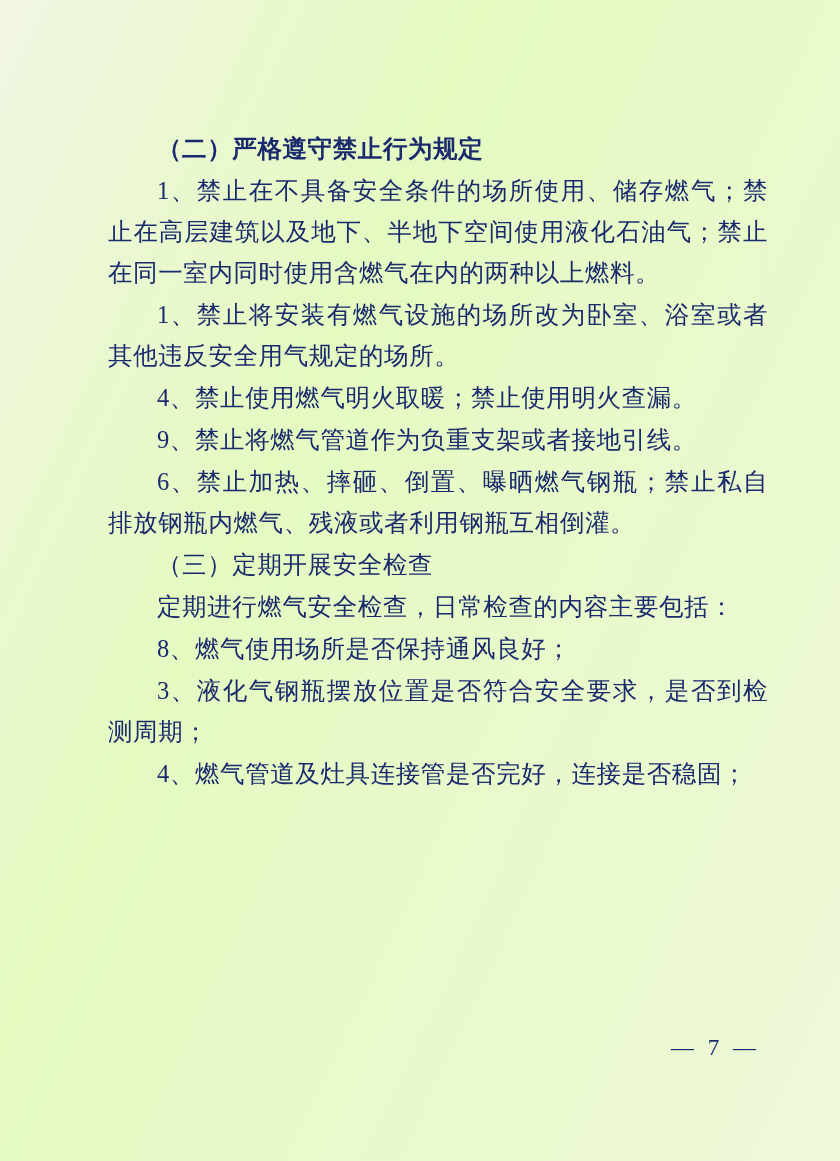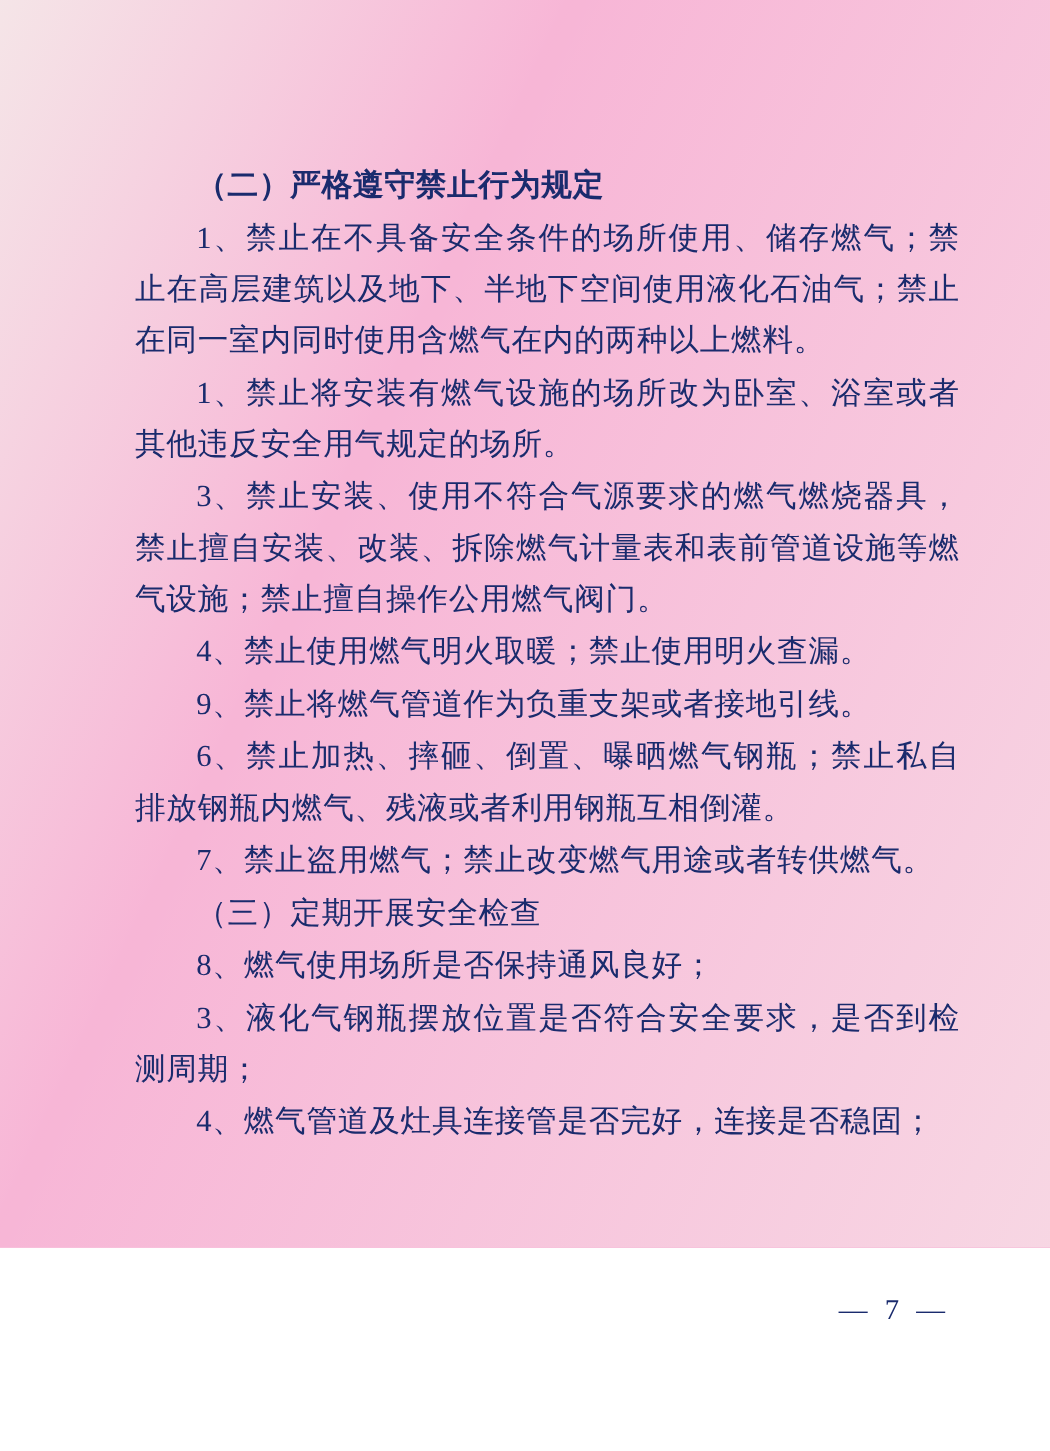--- a/index.html
+++ b/index.html
@@ -9,22 +9,22 @@
   body {
     width: 840px;
     height: 1161px;
     background: #ffffff;
     font-family: "Liberation Serif", "DejaVu Serif", serif;
     overflow: hidden;
   }
   #page {
     position: relative;
     width: 840px;
-    height: 998px;
-    background: #ec4899;
+    height: 1161px;
+    background: #bef264;
     box-sizing: border-box;
   }
   
   #page::before {
     content: "";
     position: absolute;
     inset: 0;
     background:
       linear-gradient(115deg, rgba(246,246,240,0.9) 0%, rgba(255,255,255,0.6) 35%, rgba(250,250,246,0.8) 100%);
     pointer-events: none;
@@ -65,24 +65,23 @@
   }
 </style>
 </head>
 <body>
 
 <div id="page">
   <div id="content">
     <p class="para heading">（二）严格遵守禁止行为规定</p>
     <p class="para">1、禁止在不具备安全条件的场所使用、储存燃气；禁止在高层建筑以及地下、半地下空间使用液化石油气；禁止在同一室内同时使用含燃气在内的两种以上燃料。</p>
     <p class="para">1、禁止将安装有燃气设施的场所改为卧室、浴室或者其他违反安全用气规定的场所。</p>
-    <p class="para">3、禁止安装、使用不符合气源要求的燃气燃烧器具，禁止擅自安装、改装、拆除燃气计量表和表前管道设施等燃气设施；禁止擅自操作公用燃气阀门。</p>
     <p class="para">4、禁止使用燃气明火取暖；禁止使用明火查漏。</p>
     <p class="para">9、禁止将燃气管道作为负重支架或者接地引线。</p>
     <p class="para">6、禁止加热、摔砸、倒置、曝晒燃气钢瓶；禁止私自排放钢瓶内燃气、残液或者利用钢瓶互相倒灌。</p>
-    <p class="para">7、禁止盗用燃气；禁止改变燃气用途或者转供燃气。</p>
     <p class="para">（三）定期开展安全检查</p>
+    <p class="para">定期进行燃气安全检查，日常检查的内容主要包括：</p>
     <p class="para">8、燃气使用场所是否保持通风良好；</p>
     <p class="para">3、液化气钢瓶摆放位置是否符合安全要求，是否到检测周期；</p>
     <p class="para">4、燃气管道及灶具连接管是否完好，连接是否稳固；</p>
   </div>
   <div class="page-number">— 7 —</div>
 </div>
 
 </body></html>

